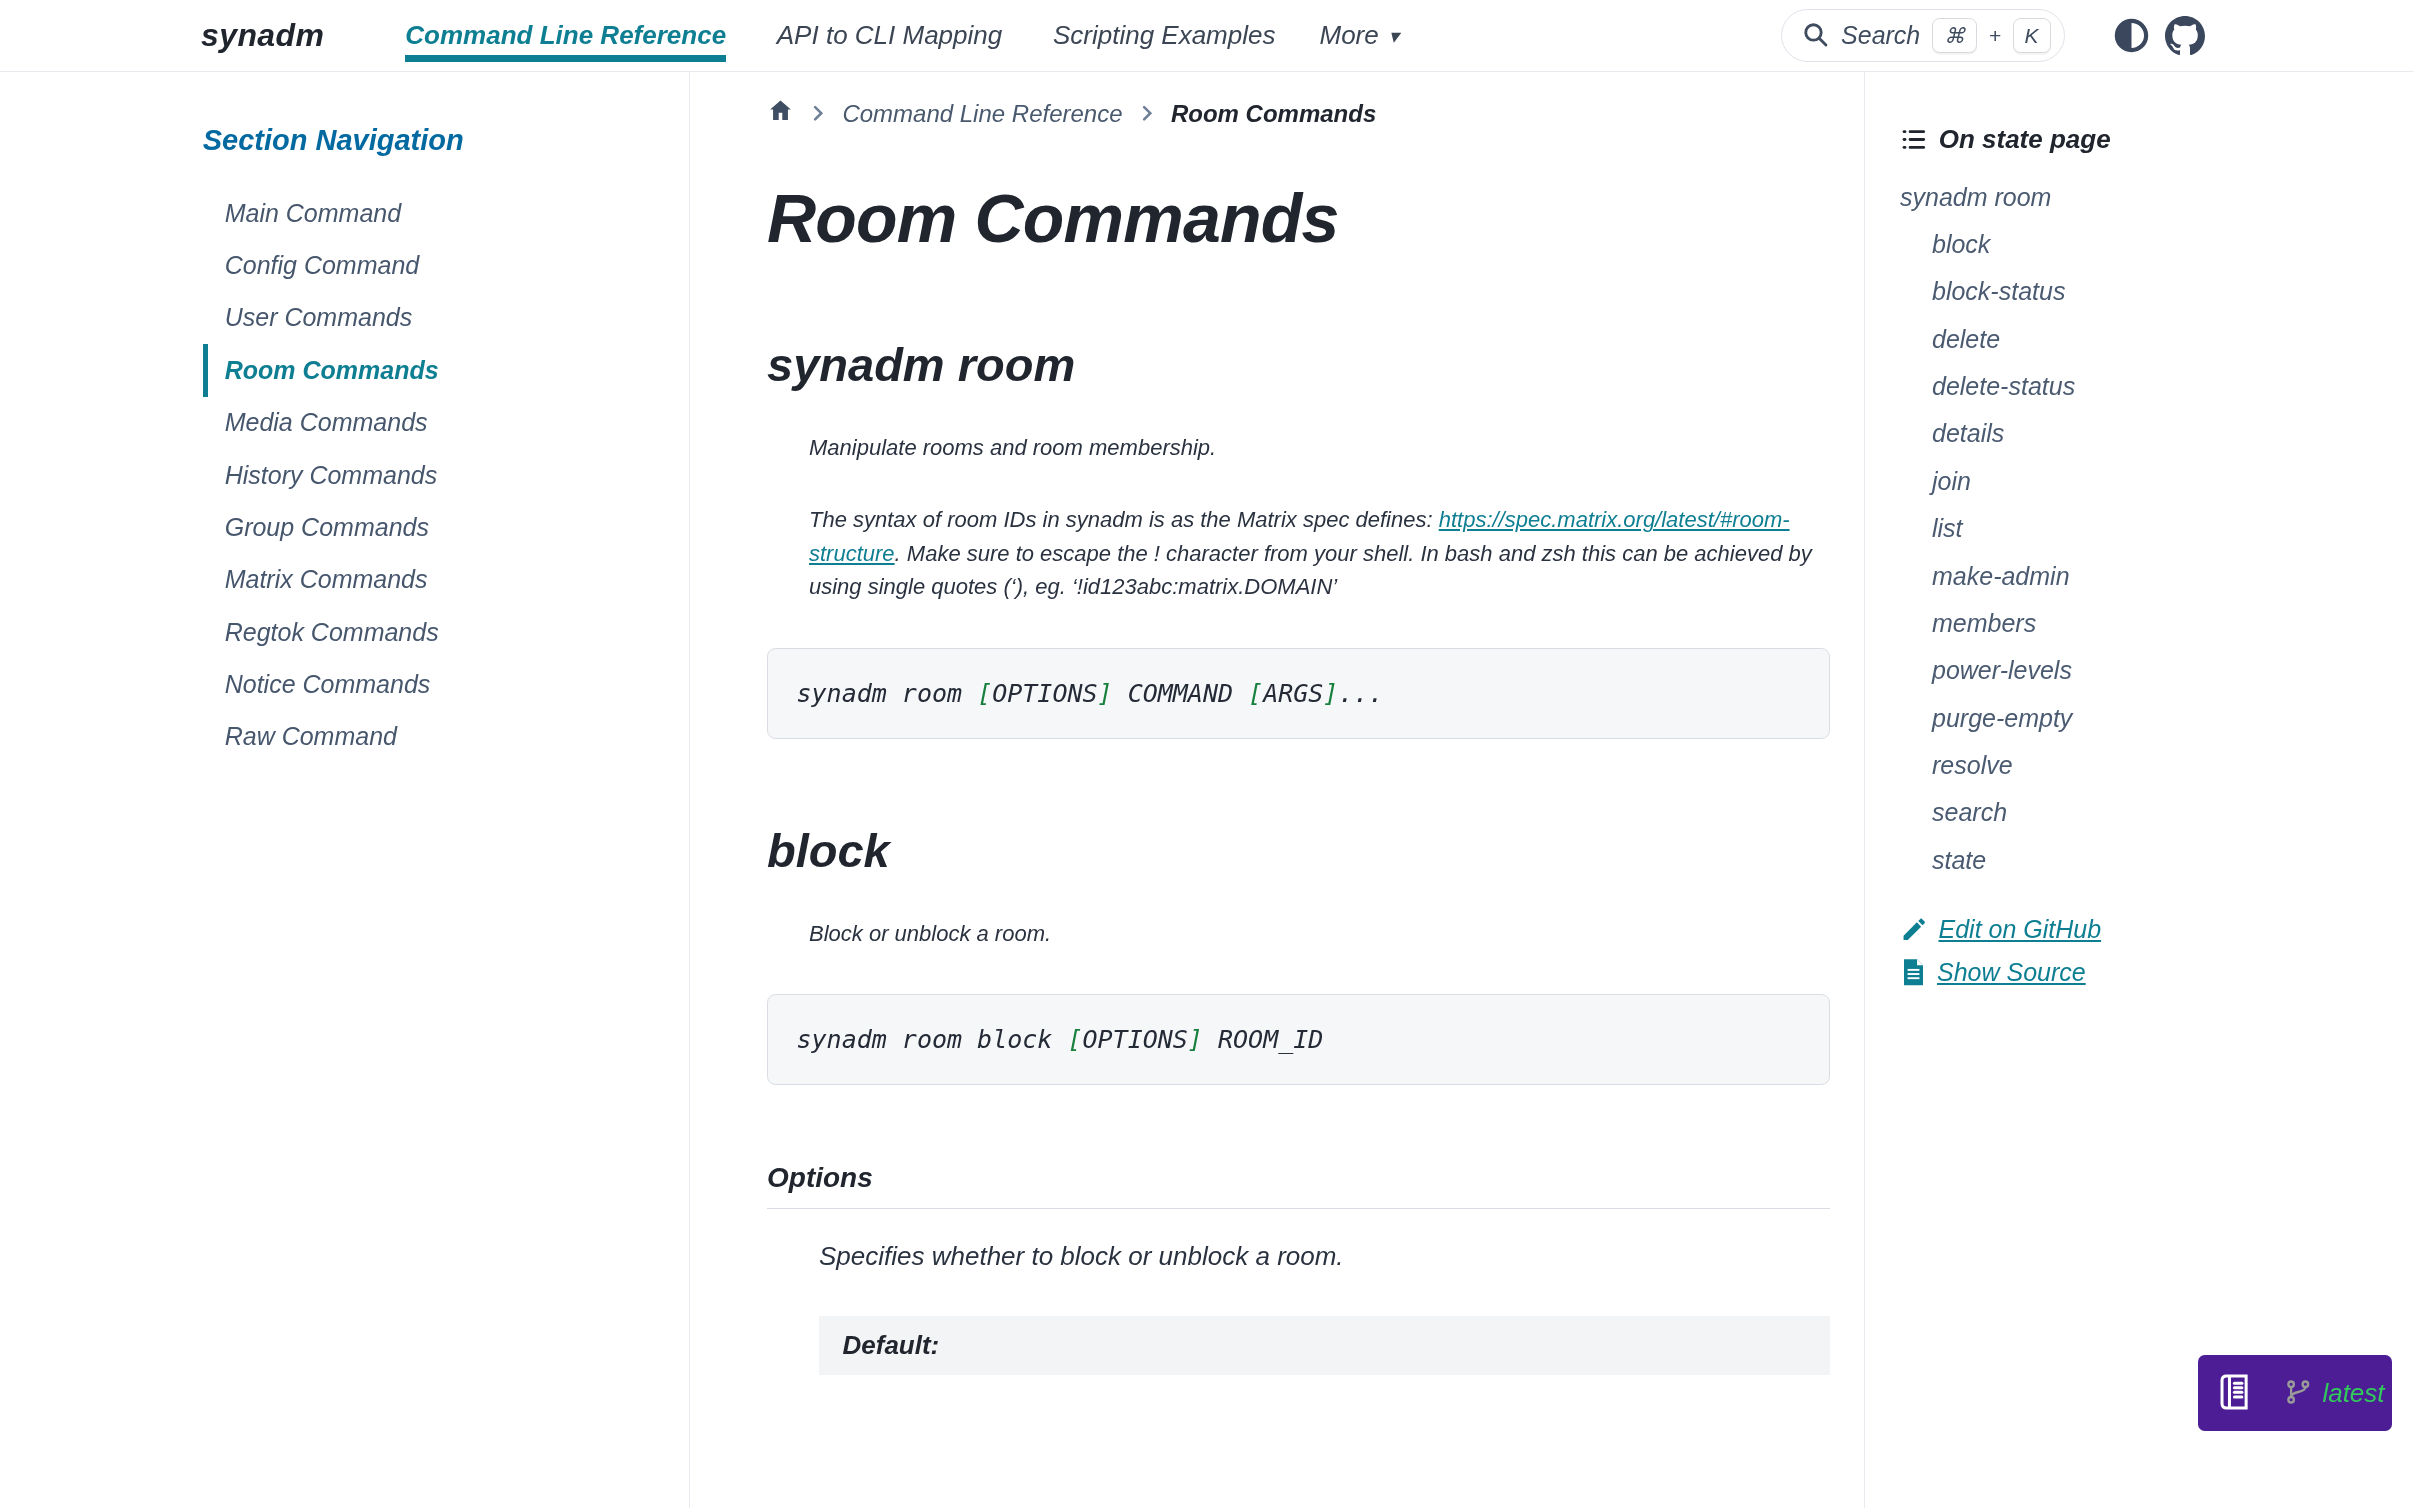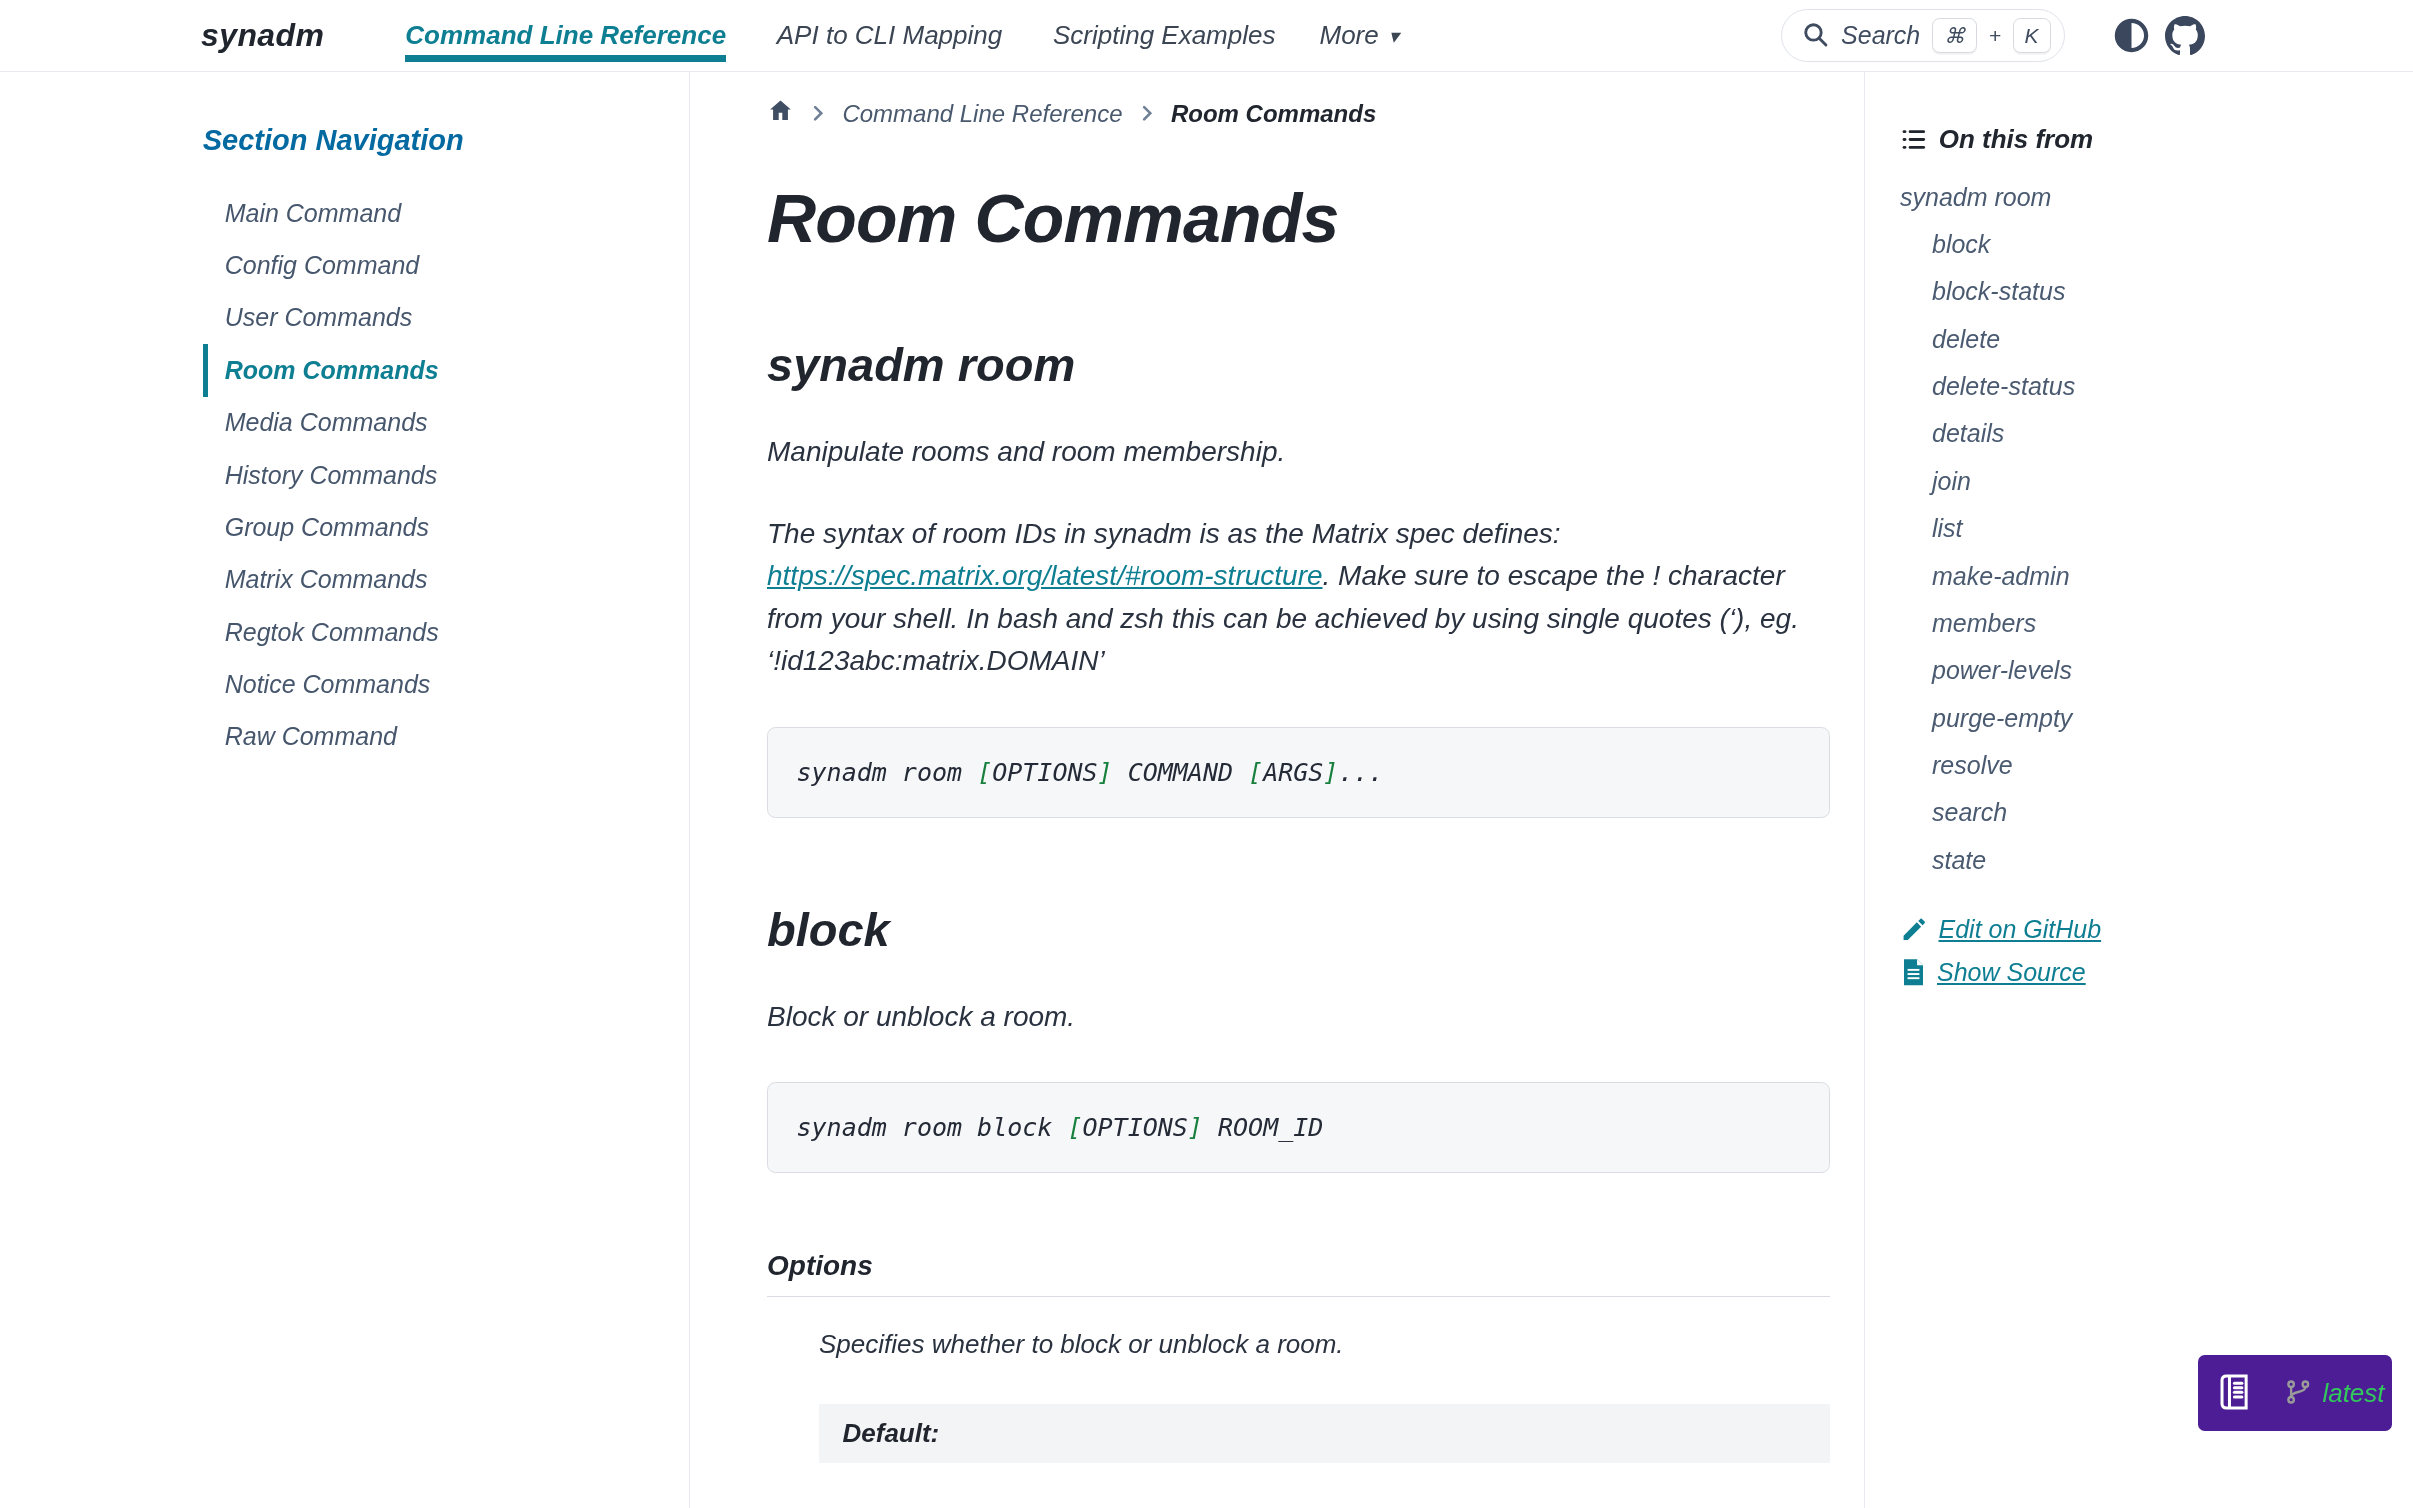--- a/index.html
+++ b/index.html
@@ -40,21 +40,21 @@
 
   
   main.content { flex:1 1 auto; padding:25px 34px 0 77px; min-width:0; }
   .breadcrumb { display:flex; align-items:center; gap:15px; font-size:24px; color:#49596e; }
   .breadcrumb a { color:#49596e; text-decoration:none; }
   .crumb-current { font-weight:700; color:#20252e; }
   .crumb-sep svg { display:block; }
   h1.page-title { margin-top:49px; font-size:68px; font-weight:600; color:#20252e; letter-spacing:-0.8px; }
   h2.section-h { margin-top:80px; font-size:47px; font-weight:600; color:#20252e; }
   h2.section-h2b { margin-top:84px; }
-  p.body-text { margin-top:39px; font-size:28px; line-height:1.52; color:#2a3240; max-width:1064px; }
+  p.body-text { margin-top:39px; font-size:22px; line-height:1.52; color:#2a3240; max-width:1064px;margin-left:42px; }
   a.text-link { color:#0e7e92; text-decoration:underline; overflow-wrap:anywhere; }
   .codeblock { margin-top:44px; background:#f6f7f9; border:0.8px solid #d9dde3; border-radius:8.4px;
                padding:30px 28.5px; font-family:"DejaVu Sans Mono", monospace; font-size:25px; color:#242b37; }
   .seg-green { color:#17803d; }
   .seg-plain { color:#242b37; }
   .rubric { margin-top:77px; font-size:28px; font-weight:700; color:#20252e;
             padding-bottom:13.4px; border-bottom:0.8px solid #d9dde3; }
   .opt-sig { margin-top:47px; font-family:"DejaVu Sans Mono", monospace; font-size:28.5px; font-weight:bold; }
   .seg-option { color:#9a2b85; }
   .opt-sig .seg-plain, .opt-desc { color:#2a3240; }
@@ -205,21 +205,21 @@
     <aside class="right">
       <div class="toc-title">
         <svg width="27" height="27" viewBox="0 0 24 24" fill="none" stroke="currentColor" stroke-width="2.6" stroke-linecap="round">
           <line x1="9" y1="5" x2="21" y2="5"></line>
             <line x1="9" y1="12" x2="21" y2="12"></line>
             <line x1="9" y1="19" x2="21" y2="19"></line>
           <line x1="3.6" y1="5" x2="4.4" y2="5"></line>
             <line x1="3.6" y1="12" x2="4.4" y2="12"></line>
             <line x1="3.6" y1="19" x2="4.4" y2="19"></line>
         </svg>
-        <span>On this from</span>
+        <span>On state page</span>
       </div>
 
       <nav class="toc-list">
 
       <a class="toc-item level-1" href="#">synadm room</a>
           <a class="toc-item level-2" href="#">block</a>
           <a class="toc-item level-2" href="#">block-status</a>
           <a class="toc-item level-2" href="#">delete</a>
           <a class="toc-item level-2" href="#">delete-status</a>
           <a class="toc-item level-2" href="#">details</a>

